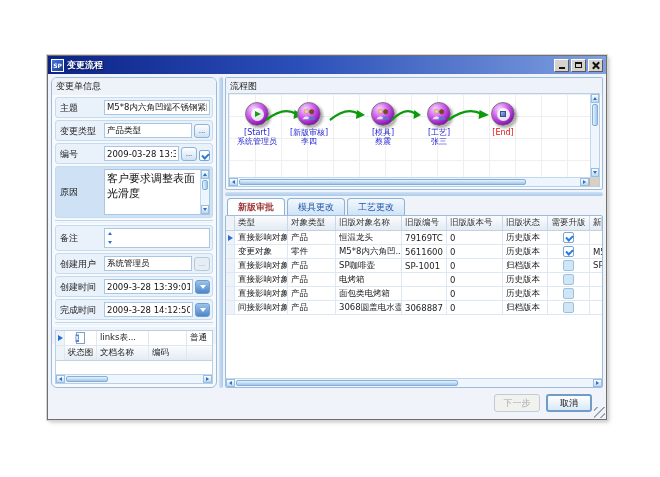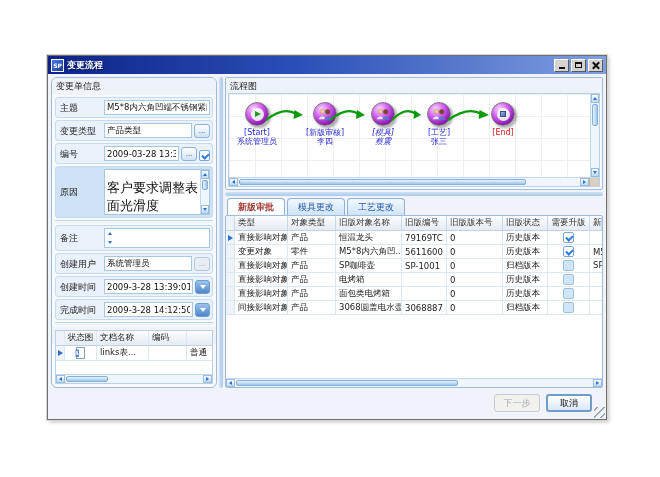--- a/index.html
+++ b/index.html
@@ -50,21 +50,21 @@
   .ellip-btn.muted{background:#e7edf4;color:#99a;border-color:#b8c8da;}
   .drop-btn{flex:0 0 15px;height:14px;border:1px solid #6f9cc8;border-radius:3px;
     background:linear-gradient(#9cc4ec,#4c86c8);display:flex;align-items:center;justify-content:center;}
   .chev-down{width:0;height:0;border-left:3px solid transparent;border-right:3px solid transparent;border-top:4px solid #fff;}
   .cb{width:11px;height:11px;border:1px solid #7aa6cf;background:#fff;border-radius:2px;position:relative;flex:0 0 auto;}
   .cb.checked::after{content:"";position:absolute;left:1.5px;top:2px;width:5px;height:3px;
     border-left:2px solid #2a7ae0;border-bottom:2px solid #2a7ae0;transform:rotate(-45deg);}
   .cb.unchecked{background:#cfe6f8;border-color:#9fc0da;}
 
   .tbox{flex:1;min-width:0;background:#fff;border:1px solid #a9c7e3;display:flex;}
-  .tbox-text{flex:1;font-size:13px;color:#111;padding:9px 2px;overflow:hidden;}
+  .tbox-text{flex:1;font-size:11px;color:#111;padding:1px 2px;overflow:hidden;}
   .sep{height:3px;margin:2px 3px;border-top:1px solid #bcd4ec;border-bottom:1px solid #e8f1fb;}
 
   
   .sb-v{width:9px;flex:0 0 9px;background:#eef5fc;border-left:1px solid #c2d8ee;
     display:flex;flex-direction:column;}
   .sb-h{height:9px;background:#eef5fc;border-top:1px solid #c2d8ee;display:flex;align-items:stretch;}
   .sb-btn{flex:0 0 9px;background:linear-gradient(#fdfeff,#bcd8f2);border:1px solid #9cbede;
     display:flex;align-items:center;justify-content:center;}
   .tri-up{width:0;height:0;border-left:2.5px solid transparent;border-right:2.5px solid transparent;border-bottom:3.5px solid #2a6fd0;}
   .tri-down{width:0;height:0;border-left:2.5px solid transparent;border-right:2.5px solid transparent;border-top:3.5px solid #2a6fd0;}
@@ -237,41 +237,41 @@
       <input class="finput" value="2009-3-28 14:12:50" style="">
       <span class="drop-btn">
           <span class="chev-down"></span>
         </span>
     </div>
 
     <div class="sep"></div>
     <div class="panel-header">变更申请单</div>
 
     <div class="mini-table">
-      <div class="mrow head">
-        <span class="mc sel"></span>
-        <span class="mc m1">状态图</span>
-        <span class="mc m2">文档名称</span>
-        <span class="mc m3">编码</span>
-        <span class="mc m4"></span>
-      </div>
       <div class="mrow">
         <span class="mc sel">
             <span class="rowsel"></span>
           </span>
         <span class="mc m1">
           <svg width="11" height="12" viewBox="0 0 11 12">
             <rect x="1.5" y="0.5" width="8" height="11" fill="#fff" stroke="#8aa0b8"></rect>
             <path d="M0.5 2.5 L4 2.5 L4 10 L0.5 10 Z" fill="#5a86d8"></path>
             <path d="M1 4 l2 4 M2 4 l1 4 M3 4 l-2 4" stroke="#fff" stroke-width="0.7" fill="none"></path>
           </svg>
         </span>
         <span class="mc m2">links表...</span>
         <span class="mc m3"></span>
         <span class="mc m4">普通</span>
+      </div>
+      <div class="mrow head">
+        <span class="mc sel"></span>
+        <span class="mc m1">状态图</span>
+        <span class="mc m2">文档名称</span>
+        <span class="mc m3">编码</span>
+        <span class="mc m4"></span>
       </div>
       <div class="mini-fill"></div>
       <div class="sb-h">
         <span class="sb-btn">
             <span class="tri-left"></span>
           </span>
         <span class="sb-track">
             <span class="sb-thumb-h" style="left:1px;width:42px;"></span>
           </span>
         <span class="sb-btn">
@@ -297,37 +297,37 @@
                     <span class="play-tri"></span>
                   </span>
                 </span>
               <span class="fnode-label"><span>[Start]</span><br><span>系统管理员</span></span>
             </div>
             <svg class="arrow" style="left:36px;width:38px;" viewBox="0 0 40 16" preserveAspectRatio="none">
               <path d="M1 12 Q20 -2 33 6" stroke="#0a9a0a" stroke-width="2.4" fill="none"></path>
               <polygon points="31 2 40 7 30 11" fill="#0a9a0a"></polygon>
             </svg>
 
-            <div class="fnode" style="left:64px;justify-content:space-between;">
+            <div class="fnode" style="left:48px;justify-content:space-between;">
               <span class="fnode-circle">
                 <svg viewBox="0 0 18 13" width="16" height="12">
                   <circle cx="6" cy="3.4" r="2.6" fill="#f0c89a" stroke="#9a7040" stroke-width="0.4"></circle>
                   <path d="M1.5 12.5 q4.5 -7 9 0 z" fill="#dfe9f5"></path>
                   <circle cx="12" cy="4" r="2.6" fill="#7a4a20" stroke="#5a3010" stroke-width="0.4"></circle>
                   <path d="M7.5 12.8 q4.5 -7 9 0 z" fill="#4a82c8"></path>
                 </svg>
               </span>
               <span class="fnode-label"><span>[新版审核]</span><br><span>李四</span></span>
             </div>
             <svg class="arrow" style="left:100px;width:36px;" viewBox="0 0 40 16" preserveAspectRatio="none">
               <path d="M1 12 Q20 -2 33 6" stroke="#0a9a0a" stroke-width="2.4" fill="none"></path>
               <polygon points="31 2 40 7 30 11" fill="#0a9a0a"></polygon>
             </svg>
 
-            <div class="fnode" style="left:122px;font-style:italic;">
+            <div class="fnode" style="left:122px;">
               <span class="fnode-circle">
                 <svg viewBox="0 0 18 13" width="16" height="12">
                   <circle cx="6" cy="3.4" r="2.6" fill="#f0c89a" stroke="#9a7040" stroke-width="0.4"></circle>
                   <path d="M1.5 12.5 q4.5 -7 9 0 z" fill="#dfe9f5"></path>
                   <circle cx="12" cy="4" r="2.6" fill="#7a4a20" stroke="#5a3010" stroke-width="0.4"></circle>
                   <path d="M7.5 12.8 q4.5 -7 9 0 z" fill="#4a82c8"></path>
                 </svg>
               </span>
               <span class="fnode-label"><span>[模具]</span><br><span>蔡震</span></span>
             </div>

